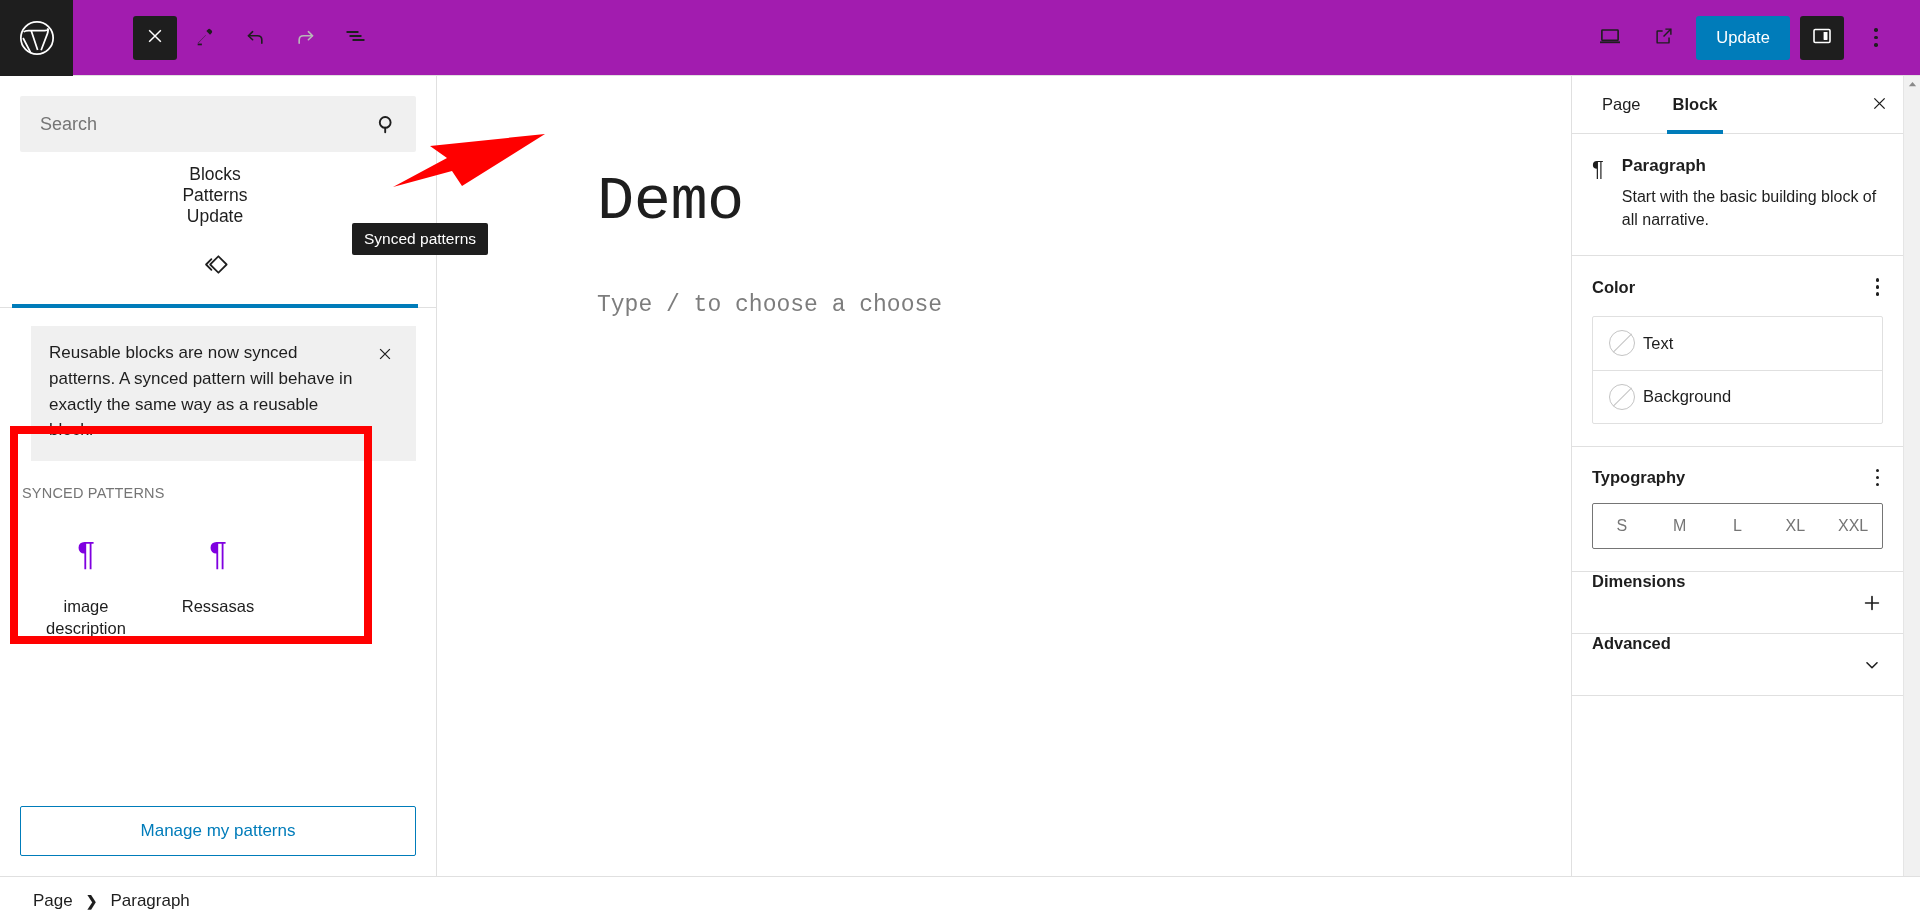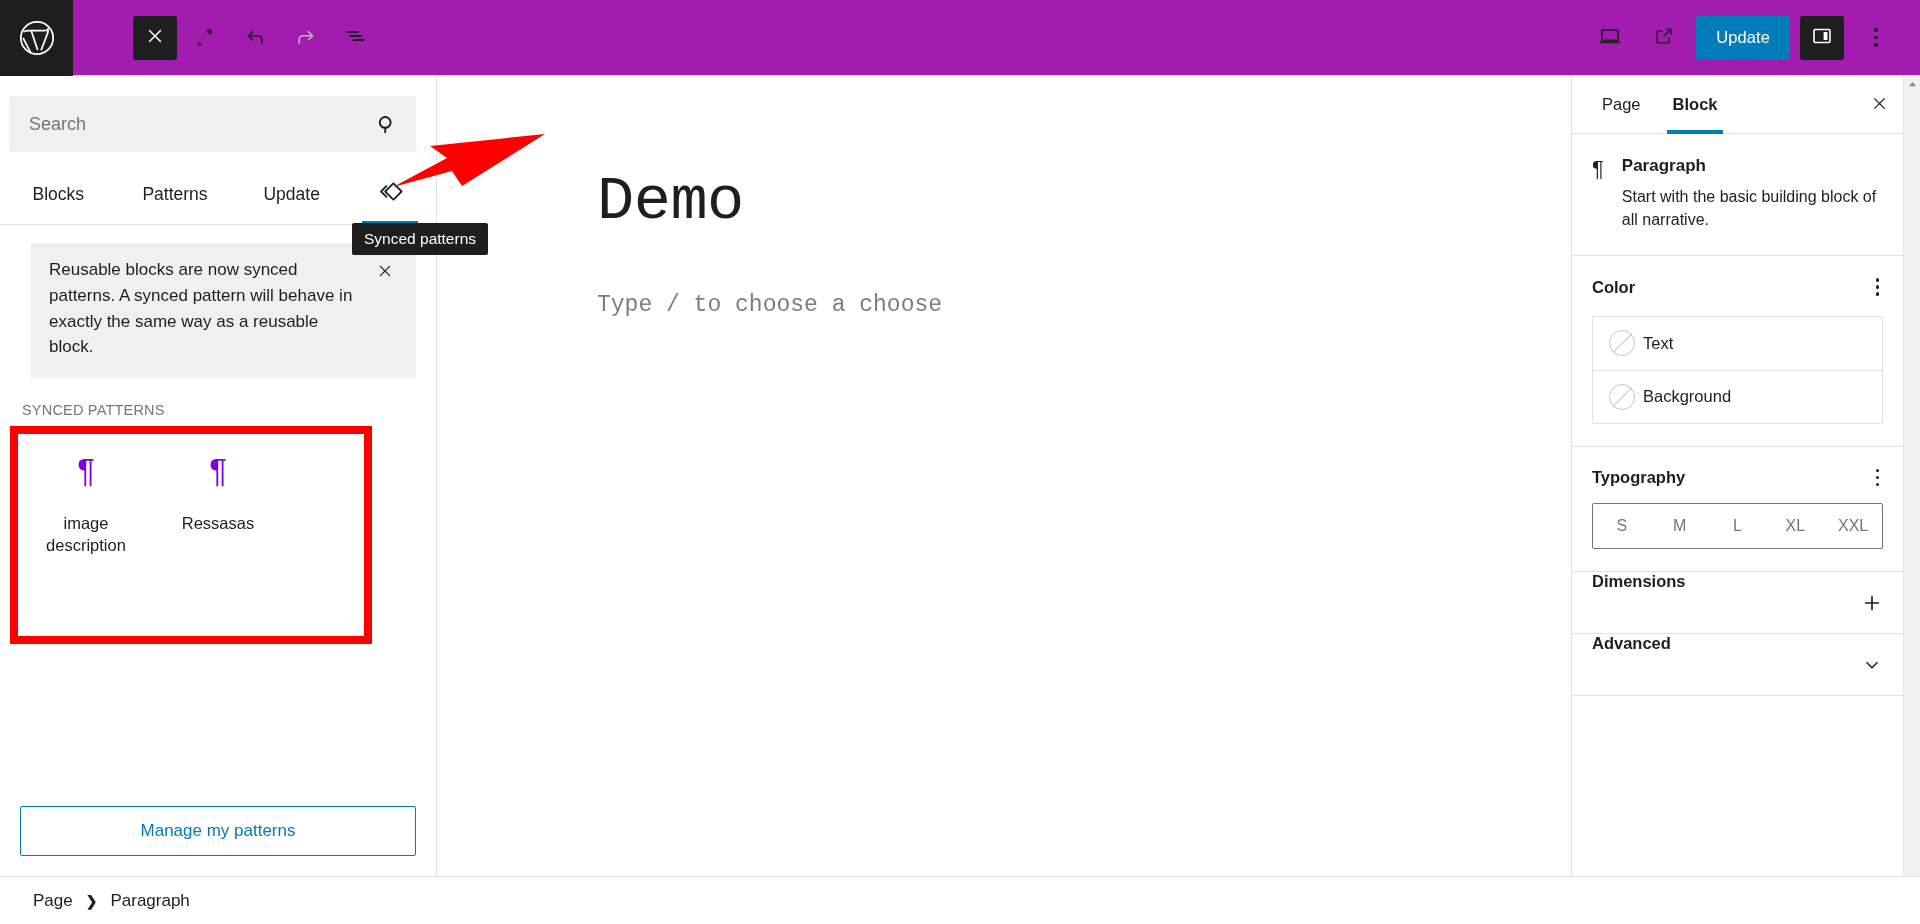--- a/index.html
+++ b/index.html
@@ -73,38 +73,39 @@
   .body-row { flex: 1 1 auto; display: flex; min-height: 0; position: relative; }
 
   
   .inserter {
     width: 437px; flex: 0 0 437px;
     background: #fff;
     border-right: 1px solid #e0e0e0;
     display: flex; flex-direction: column;
     position: relative;
   }
-  .search-wrap { padding: 20px 20px 0 9px; }
+  .search-wrap { padding: 20px 20px 0 20px; }
   .search-field {
     background: #f0f0f0; border: none; border-radius: 2px;
     height: 56px; display: flex; align-items: center;
     padding: 0 18px 0 20px;
   }
   .search-field input {
     flex: 1 1 auto; border: none; background: transparent; outline: none;
     font-size: 18px; color: #1e1e1e; font-family: "Liberation Sans", sans-serif;
   }
   .search-field input::placeholder { color: #757575; }
   .search-icon { color: #1e1e1e; display: flex; align-items: center; }
 
   .ins-tabs {
     display: flex; align-items: stretch; position: relative;
     border-bottom: 1px solid #e0e0e0;
     margin-top: 12px;
     padding: 0 6px 0 0;
+    flex-direction: column;
   }
   .ins-tab {
     flex: 1 1 0; height: 60px;
     display: flex; align-items: center; justify-content: center;
     font-size: 17.5px; color: #1e1e1e; cursor: pointer;
     background: transparent; border: none;
     font-family: "Liberation Sans", sans-serif;
     position: relative;
   }
   .ins-tab.icon-tab { flex: 0 0 80px; }

